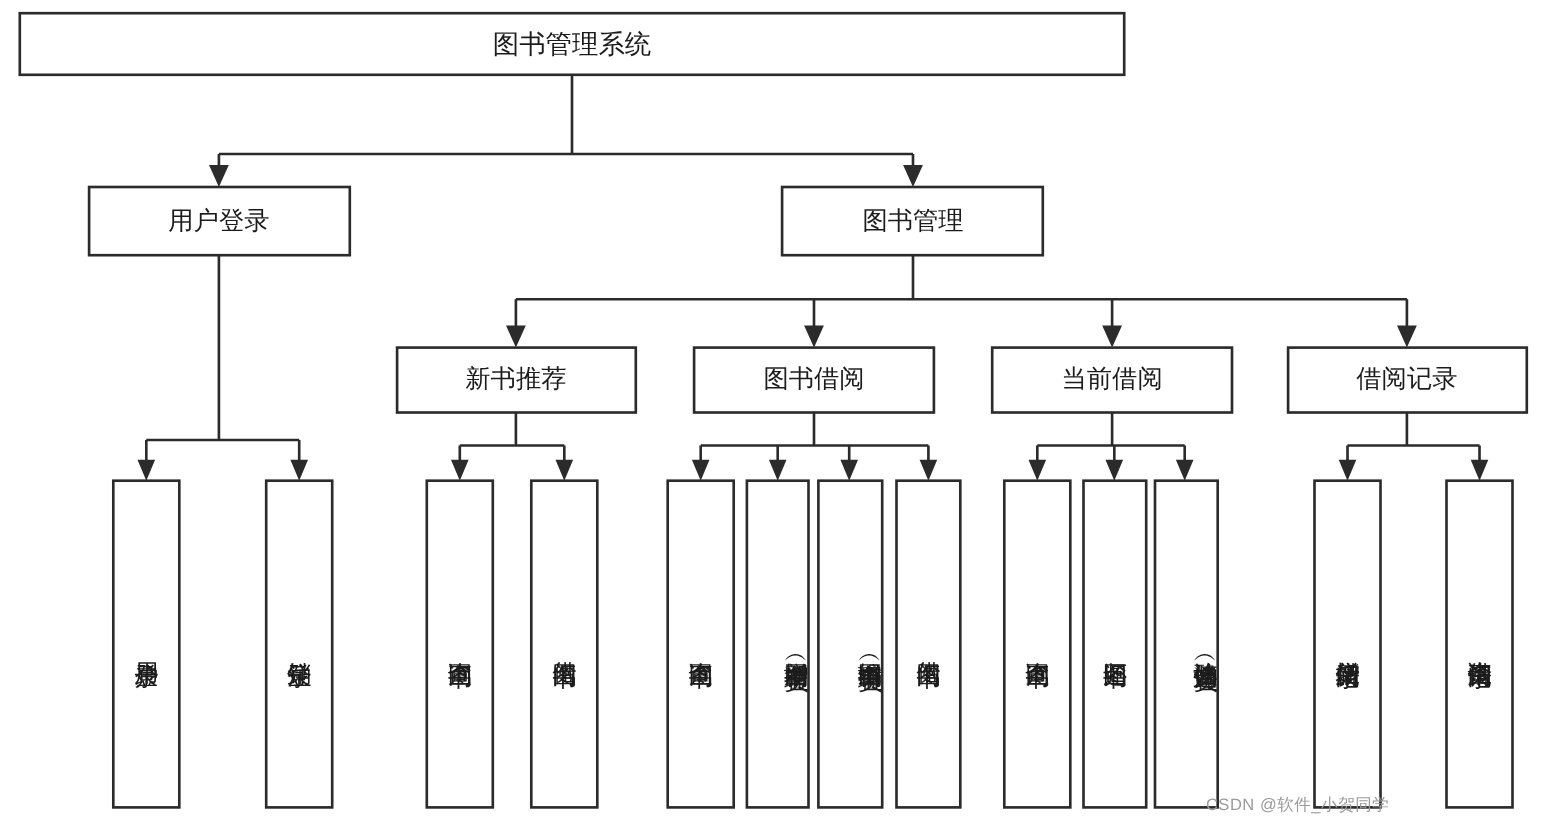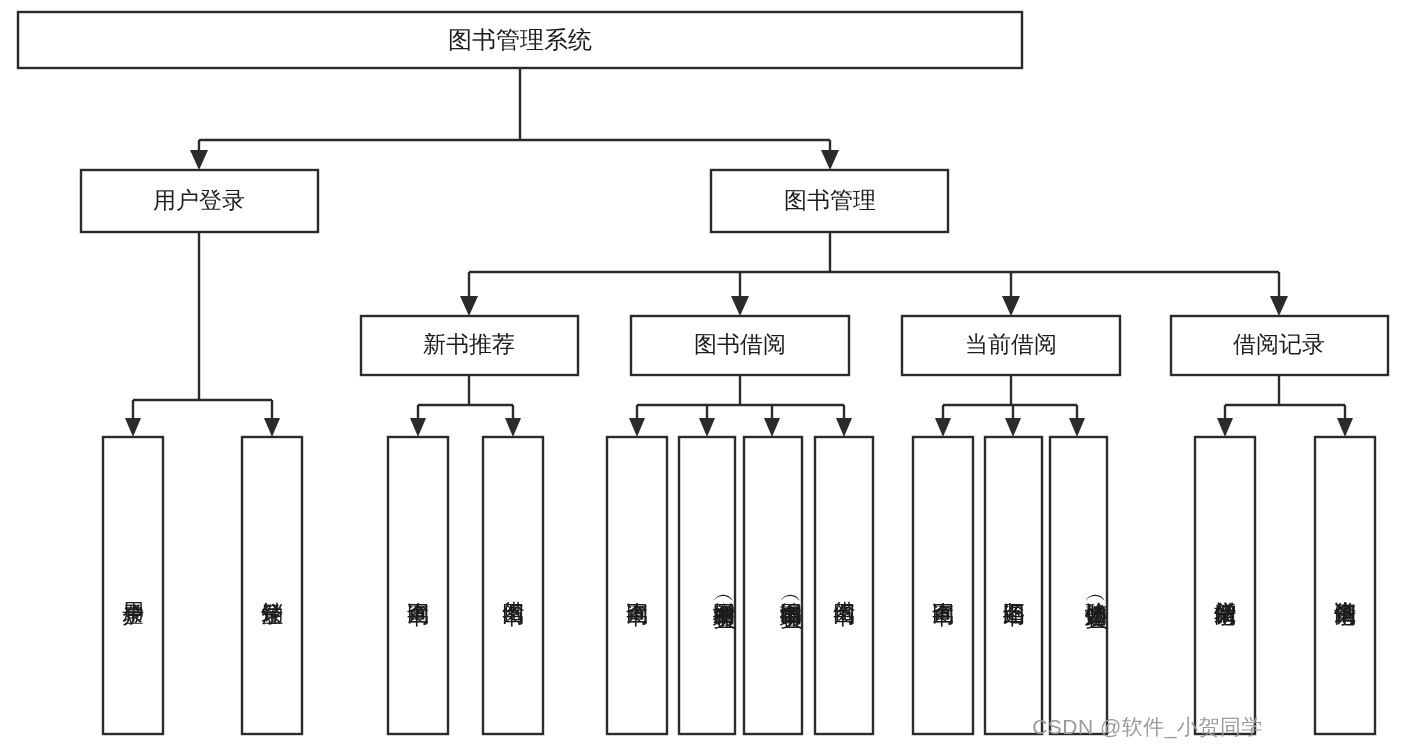--- a/index.html
+++ b/index.html
@@ -74,21 +74,21 @@
     align-items: center;
     justify-content: center;
     pointer-events: none;
     white-space: nowrap;
   }
   .watermark {
     position: absolute;
     right: 12px;
     bottom: 6px;
     font-family: "Liberation Sans", "DejaVu Sans", sans-serif;
-    font-size: 21px;
+    font-size: 15px;
     color: #9a9a9a;
     letter-spacing: 0.5px;
     user-select: none;
   }
 </style>
 </head>
 <body>
 
 <div id="diagram-root">
 

